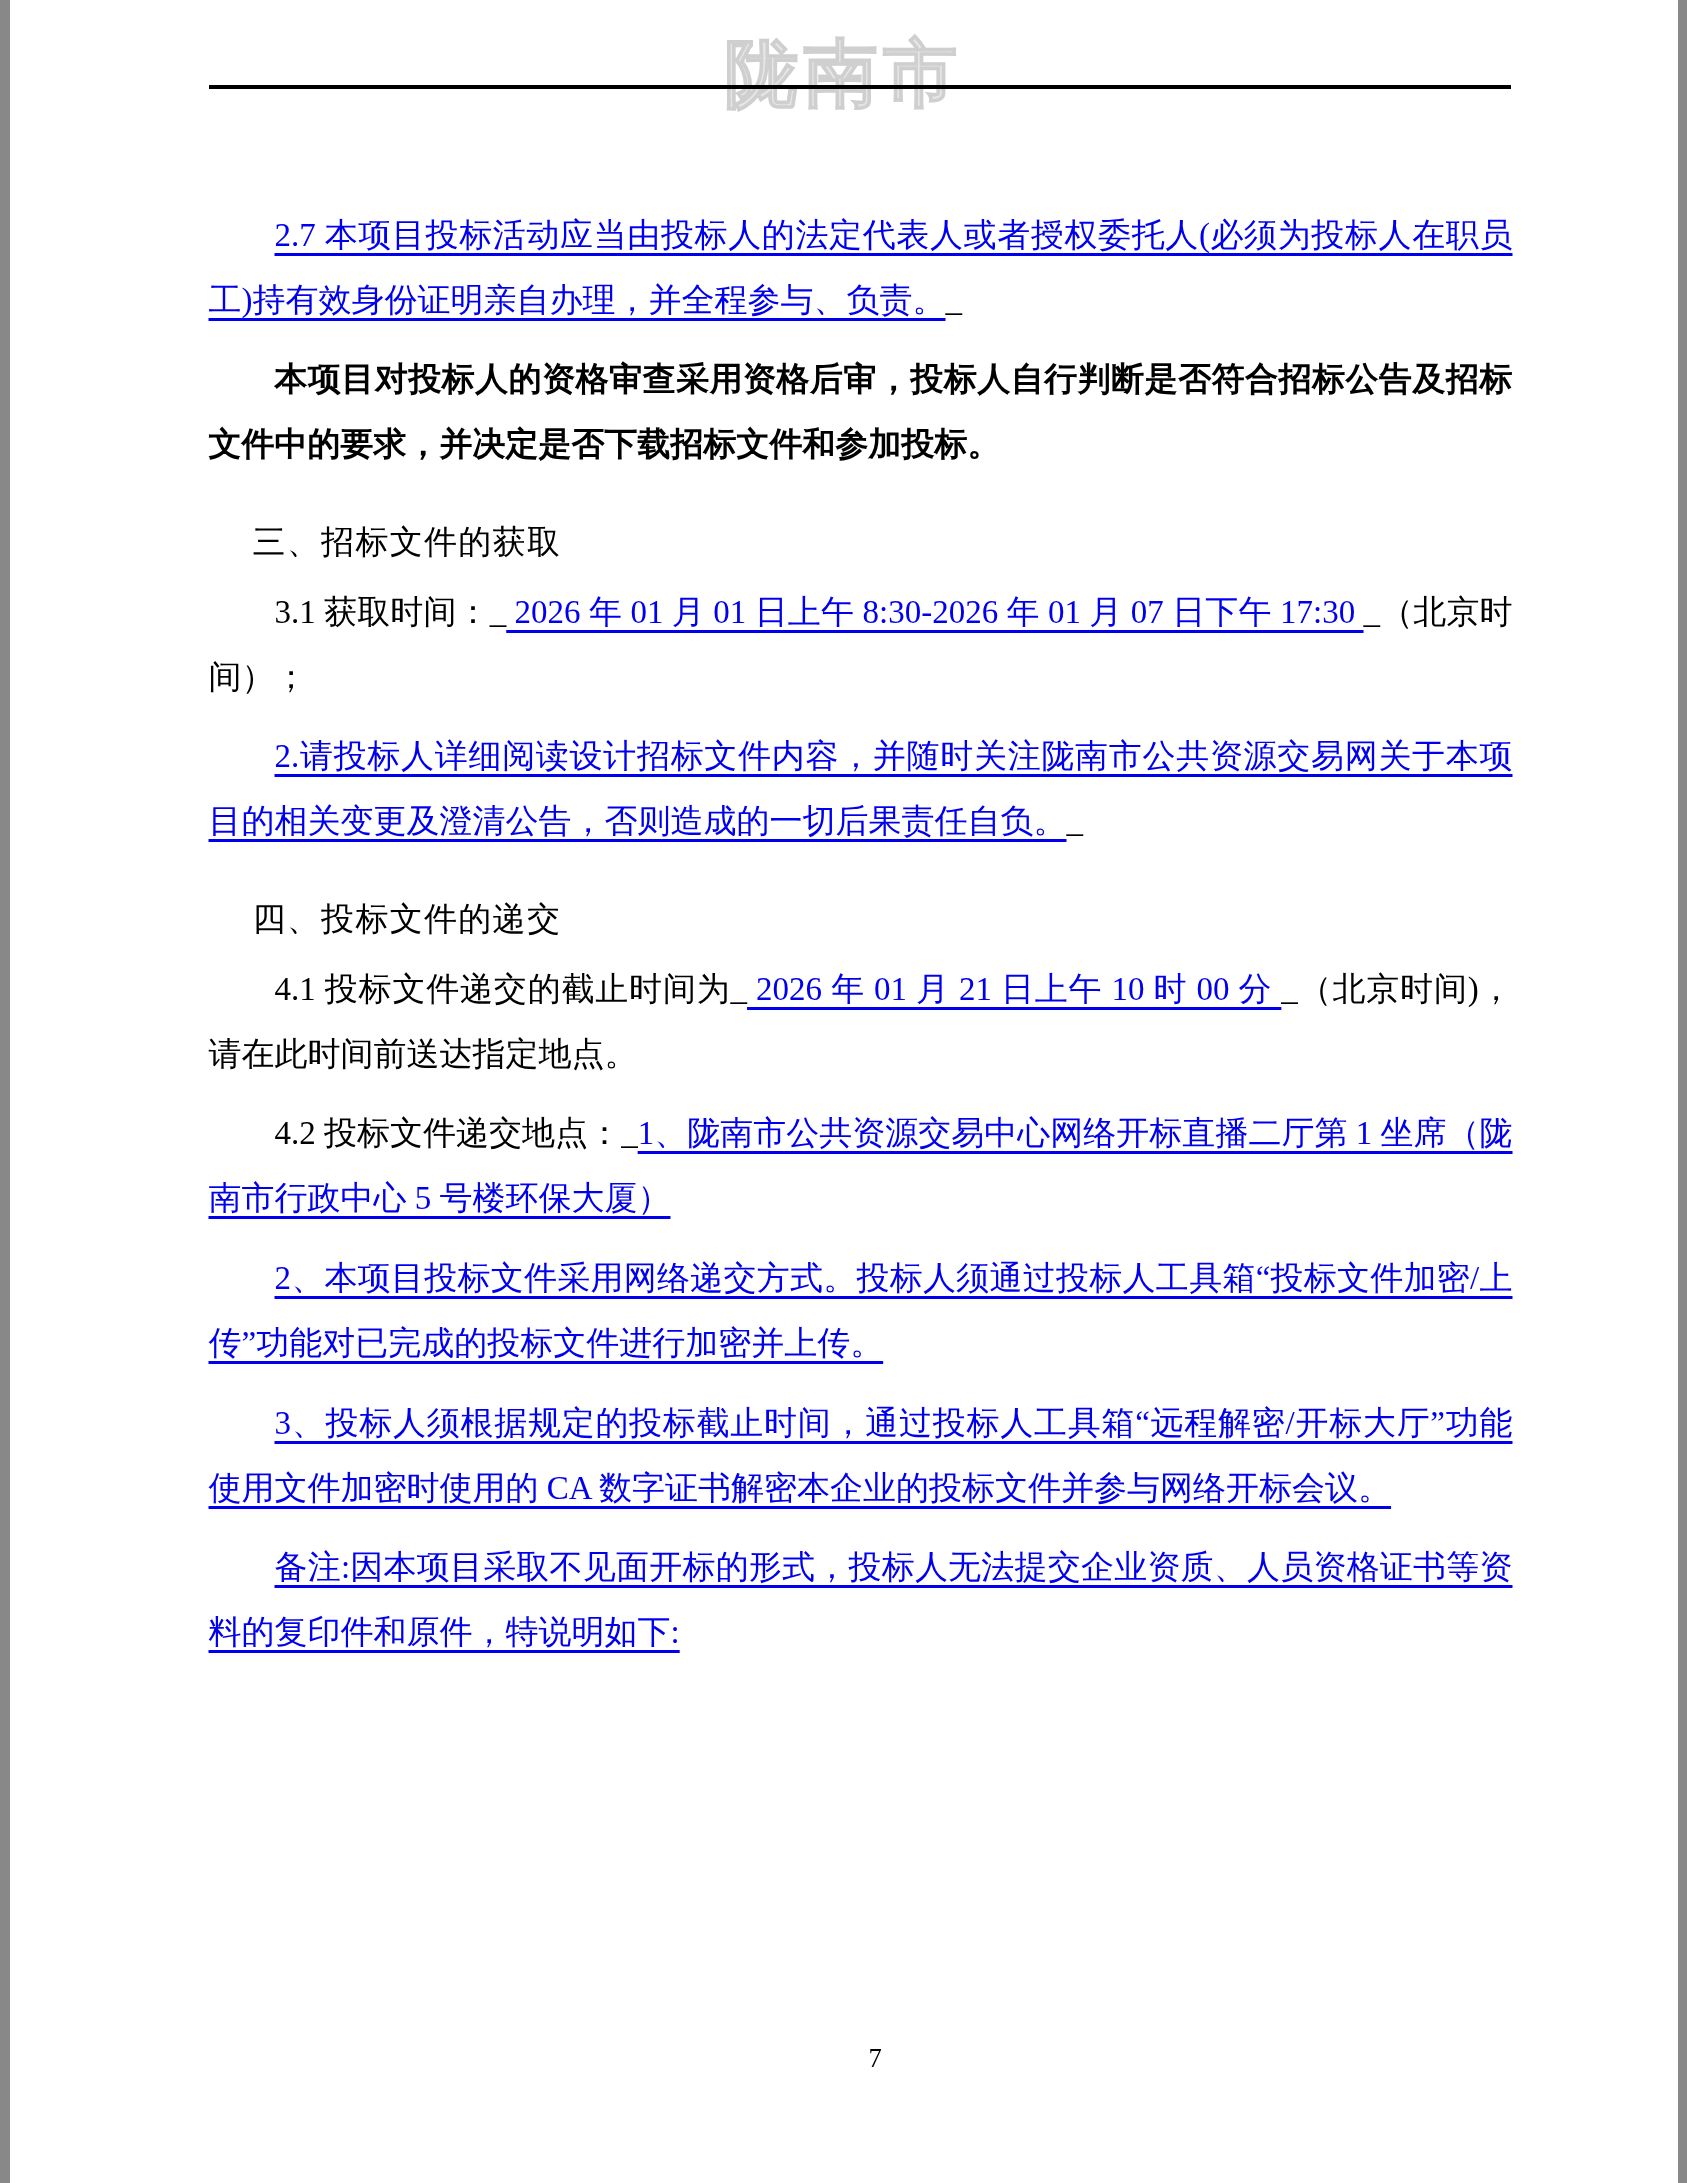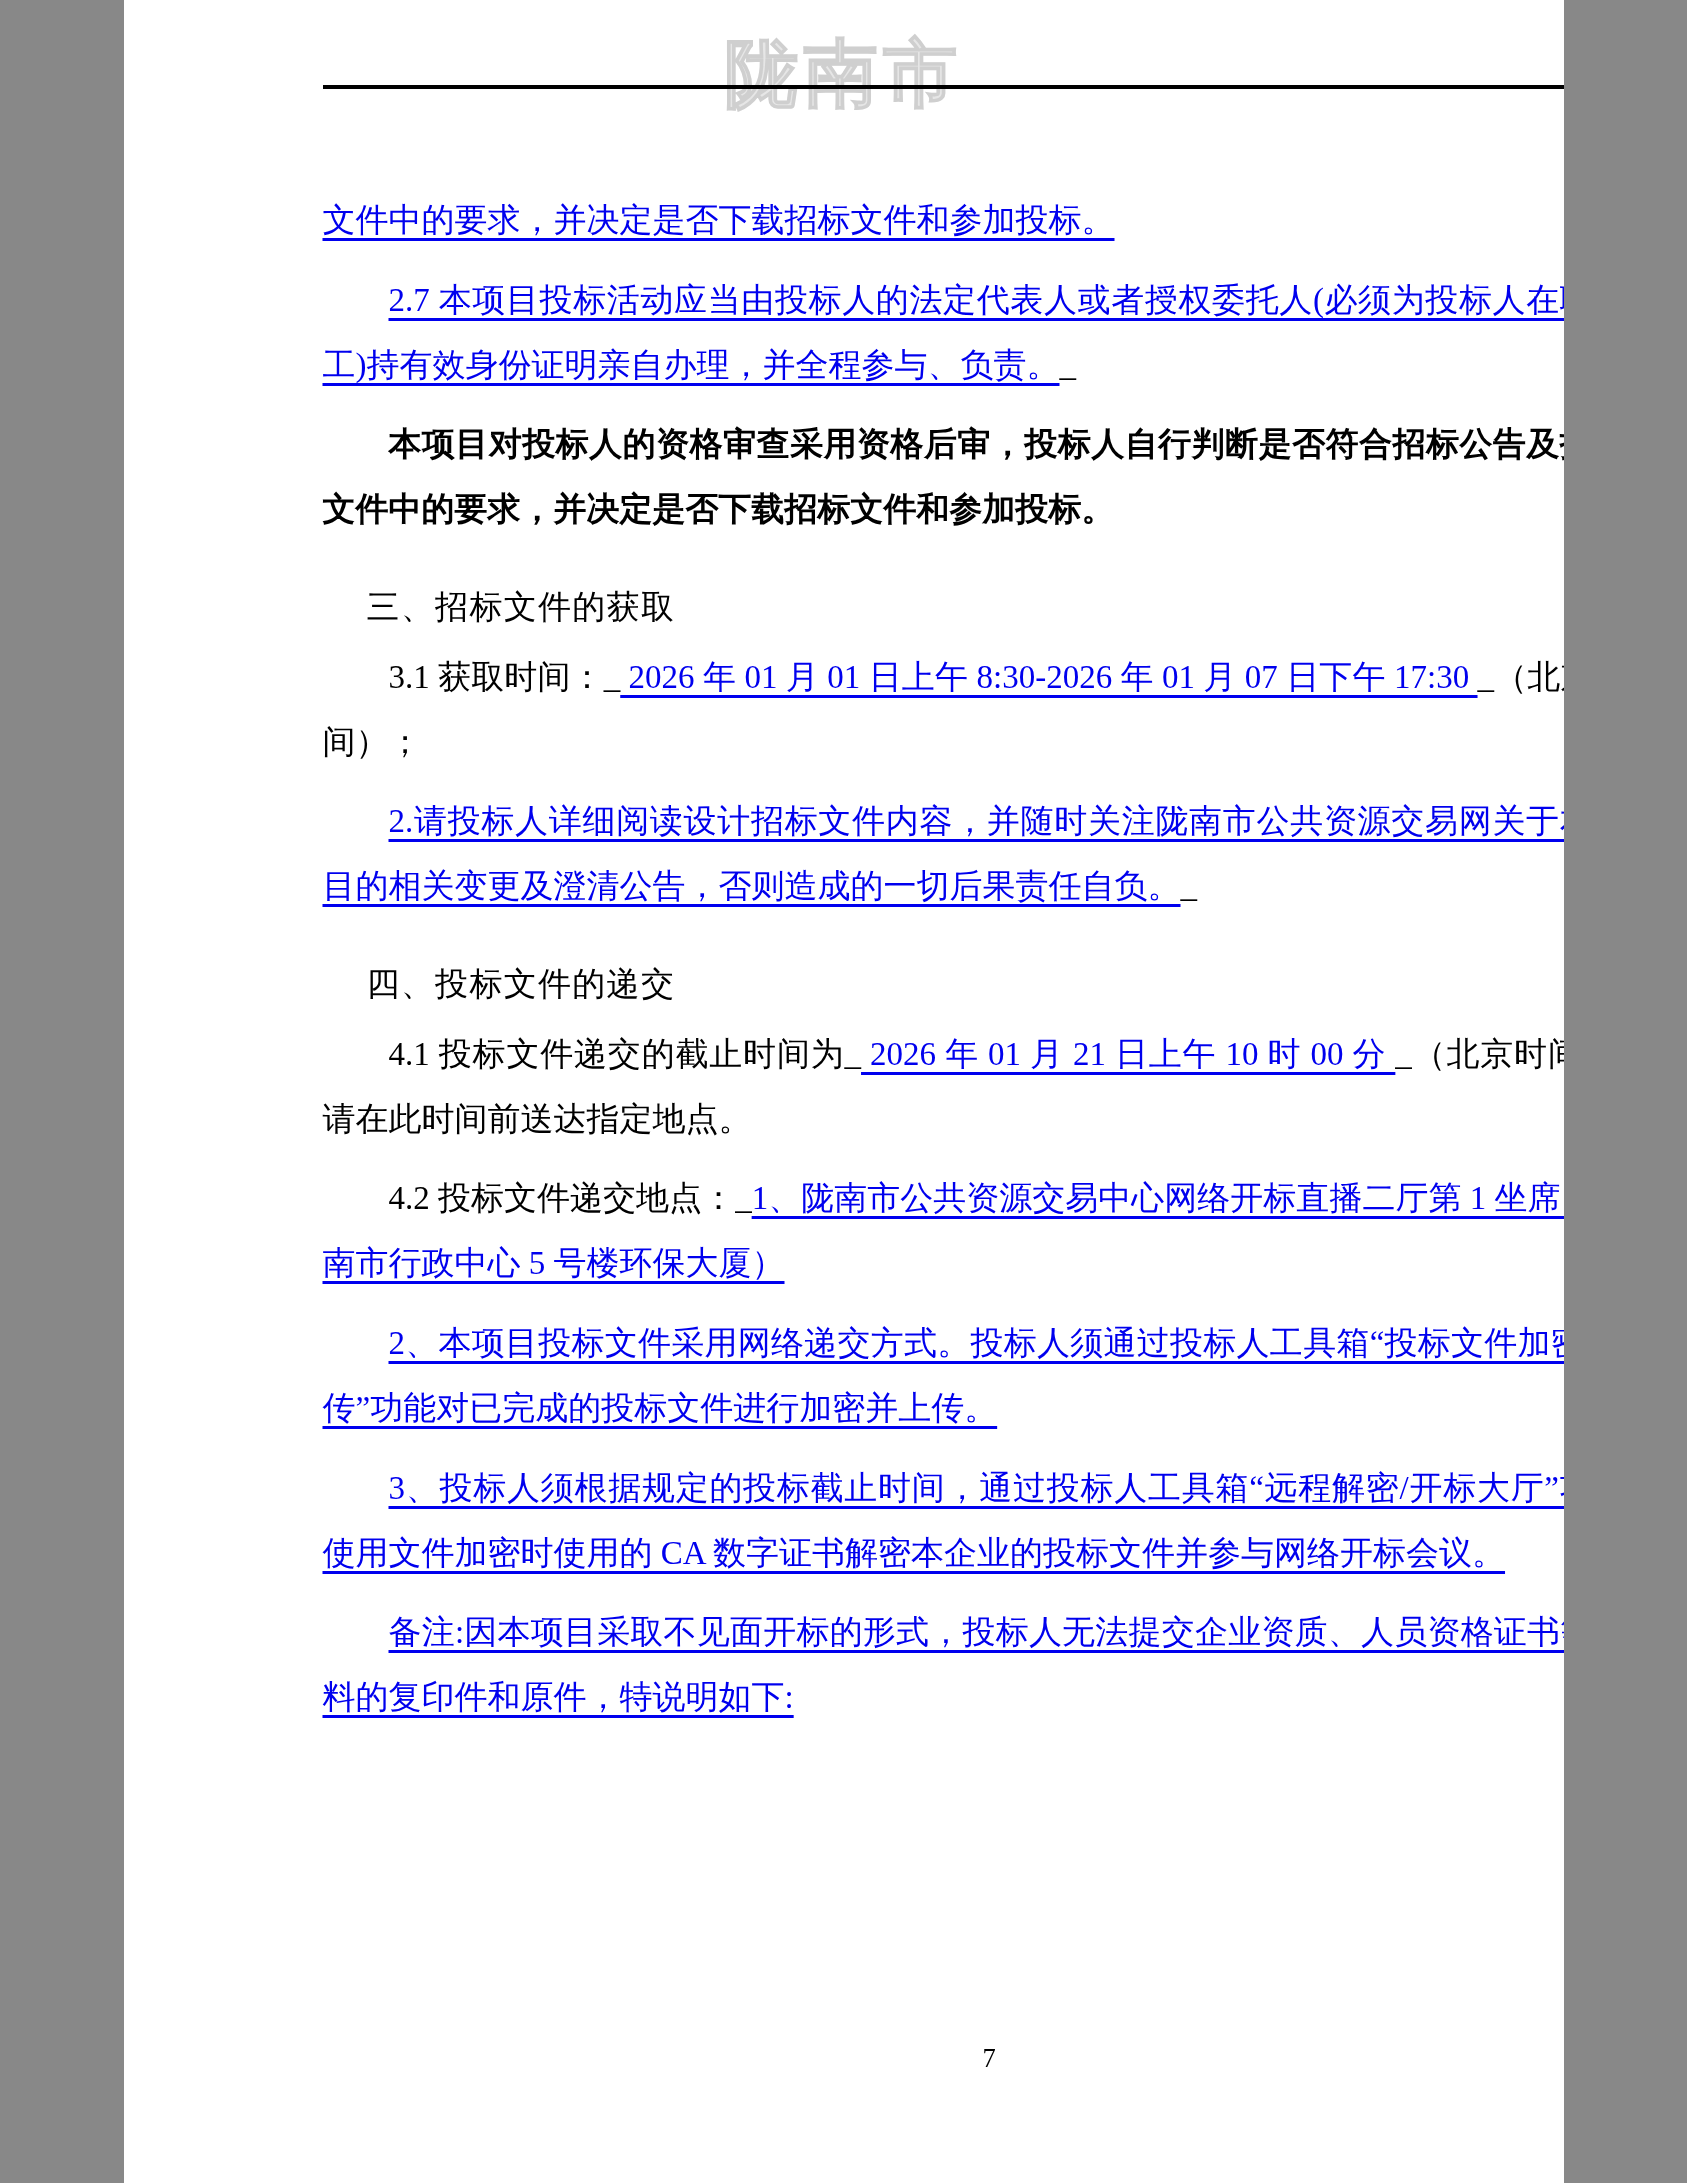--- a/index.html
+++ b/index.html
@@ -1,18 +1,18 @@
 <!DOCTYPE html>
 <html style="font-size:10.6px"><head>
 <meta charset="utf-8">
 <style>
   html,body{margin:0;padding:0;background:#888;}
   .page{
     position:relative;
-    width:1440px;height:2183px;
+    width:1668px;height:2183px;
     margin:0 auto;
     background:#ffffff;
     overflow:hidden;
     font-family:"Liberation Serif","DejaVu Serif",serif;
     color:#000;
   }
   
   .watermark{
     position:absolute;top:37px;left:0;width:100%;
     text-align:center;
@@ -65,21 +65,20 @@
 </head>
 <body>
 
 <div class="page">
 
   <div class="watermark">陇南市</div>
   <div class="header-rule"></div>
 
   <div class="content">
 
-    <p class="para flush no-indent"><span class="link">文件中的要求，并决定是否下载招标文件和参加投标。</span></p>
 
     <p class="para"><span class="link">2.7 本项目投标活动应当由投标人的法定代表人或者授权委托人(必须为投标人在职员工)持有效身份证明亲自办理，并全程参与、负责。</span><span class="tick">_</span></p>
 
     <p class="para"><span class="bold">本项目对投标人的资格审查采用资格后审，投标人自行判断是否符合招标公告及招标文件中的要求，并决定是否下载招标文件和参加投标。</span></p>
 
     <h2 class="section">三、招标文件的获取</h2>
 
     <p class="para flush"><span class="plain">3.1 获取时间：</span><span class="tick">_</span><span class="link"> 2026 年 01 月 01 日上午 8:30-2026 年 01 月 07 日下午 17:30 </span><span class="tick">_</span><span class="plain">（北京时间）；</span></p>
 
 

